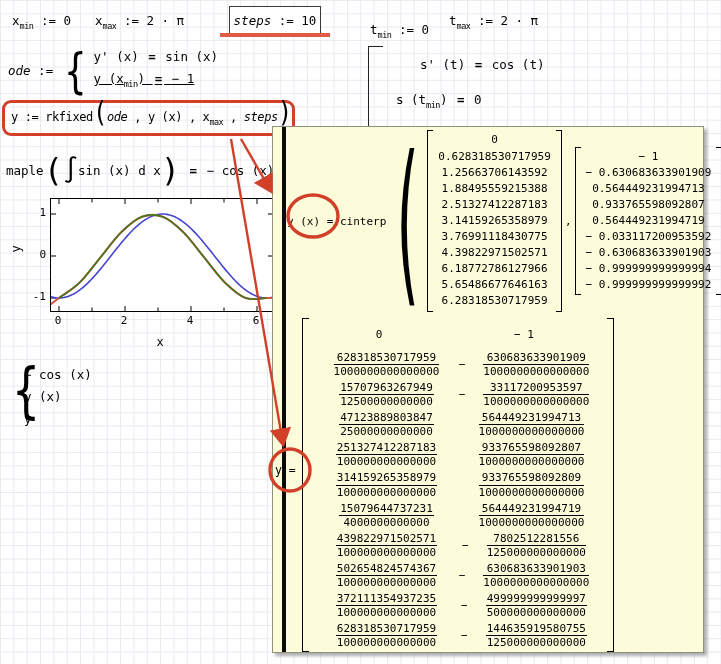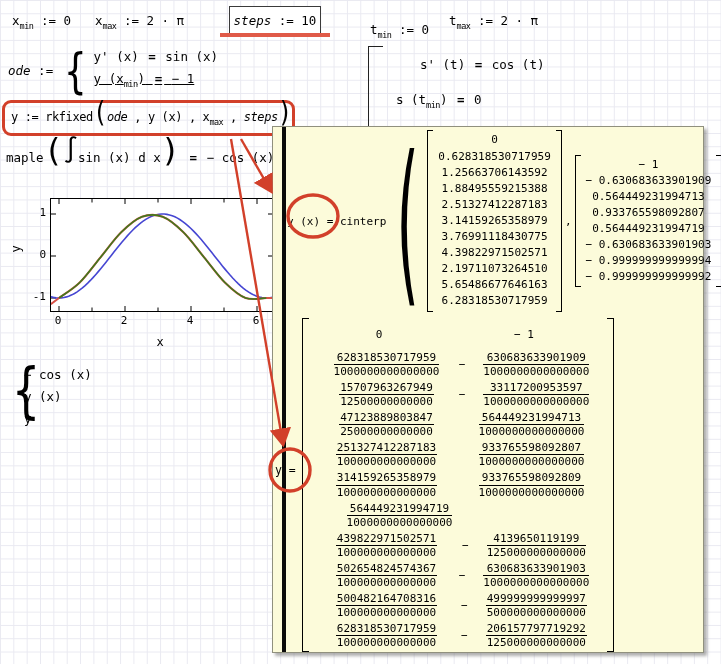--- a/index.html
+++ b/index.html
@@ -98,21 +98,21 @@
 </div>
 
 <div id="rk-box" class="abs" style="border-color: rgb(210, 64, 42);">
   <span class="m"><span>y := </span><span>rkfixed</span><span class="tallp">(</span><span class="it">ode</span><span> , </span><span>y (x)</span><span> , </span><span>x</span><span class="sub">max</span><span> , </span><span class="it">steps</span><span class="tallp">)</span></span>
 </div>
 
 <div id="s-bracket" class="abs"></div>
 <div class="abs m" style="left:398px;top:57px;margin-left:22px;"><span>s' (t)</span> <span class="beq">=</span> <span>cos (t)</span></div>
 <div class="abs m" style="left:396px;top:92px;"><span>s (</span><span>t</span><span class="sub">min</span><span>)</span> <span class="beq">=</span> <span>0</span></div>
 
-<div class="abs" style="left:6px;top:150px;height:40px;display:flex;align-items:flex-start;">
+<div class="abs" style="left:6px;top:150px;height:40px;display:flex;align-items:center;">
   <span class="m"><span>maple</span></span>
   <span class="medp">(</span>
   <span class="int">∫</span>
   <span class="m">sin (x) d x</span>
   <span class="medp">)</span>
   <span class="m"> <span class="beq">=</span> <span>− cos (x)</span></span>
 </div>
 
 <div id="plot-frame" class="abs">
   <svg id="plot-svg" width="222" height="112" viewBox="0 0 222 112">
@@ -169,35 +169,36 @@
       <span class="brL"></span>
       <span class="col">
         <span>0</span>
         <span>0.628318530717959</span>
         <span>1.25663706143592</span>
         <span>1.88495559215388</span>
         <span>2.51327412287183</span>
         <span>3.14159265358979</span>
         <span>3.76991118430775</span>
         <span>4.39822971502571</span>
-        <span>2.19711073264510</span>
+        <span>6.18772786127966</span>
         <span>5.65486677646163</span>
         <span>6.28318530717959</span>
       </span>
       <span class="brR"></span>
     </span>
   <span class="mid">,</span>
   <span class="vec" id="vec-y">
       <span class="brL"></span>
       <span class="col">
         <span>− 1</span>
         <span>− 0.630683633901909</span>
         <span>0.564449231994713</span>
         <span>0.933765598092807</span>
         <span>0.564449231994719</span>
+        <span>− 0.033117200953592</span>
         <span>− 0.630683633901903</span>
         <span>− 0.999999999999994</span>
         <span>− 0.999999999999992</span>
       </span>
       <span class="brR"></span>
     </span>
 
 </div>
 
 <span id="result-lhs" class="abs">y =</span>
@@ -244,58 +245,61 @@
       </div>
       <div class="frrow">
         <span class="fcell c1">
           <span class="fr"><span class="n">314159265358979</span><span class="d">100000000000000</span></span>
         </span>
         <span class="fcell c2">
           <span class="fr"><span class="n">933765598092809</span><span class="d">1000000000000000</span></span>
         </span>
       </div>
       <div class="frrow">
+        <span class="fcell c1">
+          <span class="fr"><span class="n">15079644737231</span><span class="d">4000000000000</span></span>
+        </span>
         <span class="fcell c2">
           <span class="fr"><span class="n">564449231994719</span><span class="d">1000000000000000</span></span>
         </span>
       </div>
       <div class="frrow">
         <span class="fcell c1">
           <span class="fr"><span class="n">439822971502571</span><span class="d">100000000000000</span></span>
         </span>
         <span class="fcell c2">
           <span class="neg">−</span>
-          <span class="fr"><span class="n">4139650119199</span><span class="d">125000000000000</span></span>
+          <span class="fr"><span class="n">7802512281556</span><span class="d">125000000000000</span></span>
         </span>
       </div>
       <div class="frrow">
         <span class="fcell c1">
           <span class="fr"><span class="n">502654824574367</span><span class="d">100000000000000</span></span>
         </span>
         <span class="fcell c2">
           <span class="neg">−</span>
           <span class="fr"><span class="n">630683633901903</span><span class="d">1000000000000000</span></span>
         </span>
       </div>
       <div class="frrow">
         <span class="fcell c1">
-          <span class="fr"><span class="n">500482164708316</span><span class="d">100000000000000</span></span>
+          <span class="fr"><span class="n">372111354937235</span><span class="d">100000000000000</span></span>
         </span>
         <span class="fcell c2">
           <span class="neg">−</span>
           <span class="fr"><span class="n">499999999999997</span><span class="d">500000000000000</span></span>
         </span>
       </div>
       <div class="frrow">
         <span class="fcell c1">
           <span class="fr"><span class="n">628318530717959</span><span class="d">100000000000000</span></span>
         </span>
         <span class="fcell c2">
           <span class="neg">−</span>
-          <span class="fr"><span class="n">206157797719292</span><span class="d">125000000000000</span></span>
+          <span class="fr"><span class="n">144635919580755</span><span class="d">125000000000000</span></span>
         </span>
       </div>
     </div>
   <span class="brR"></span>
 </div>
 
 <svg id="anno-svg" class="abs" width="721" height="664">
   <defs>
     <marker id="ah" markerWidth="10" markerHeight="9" refX="6.5" refY="4.5" orient="auto">
       <path d="M0,0 L8,4.5 L0,9 z" class="anno-fill" fill="#d2402a"></path>

